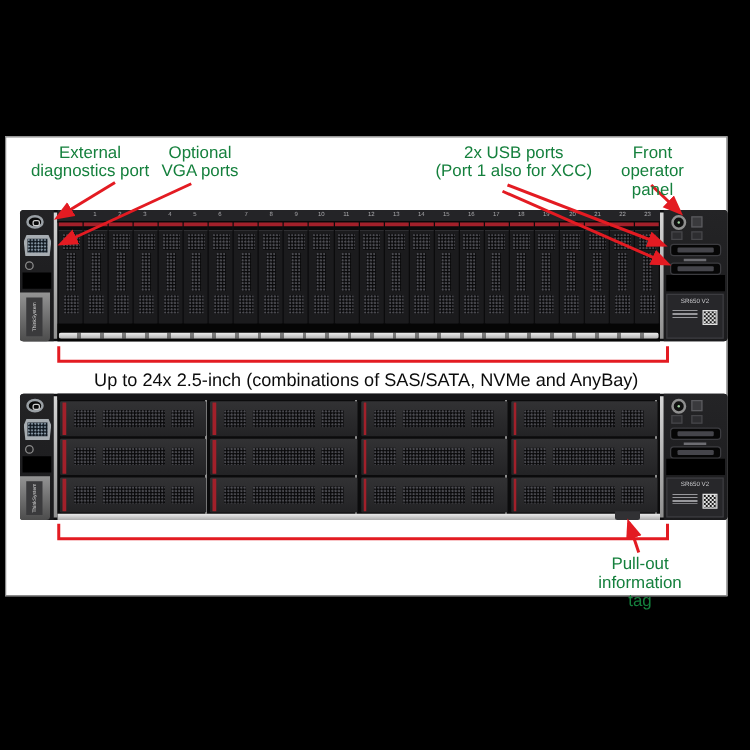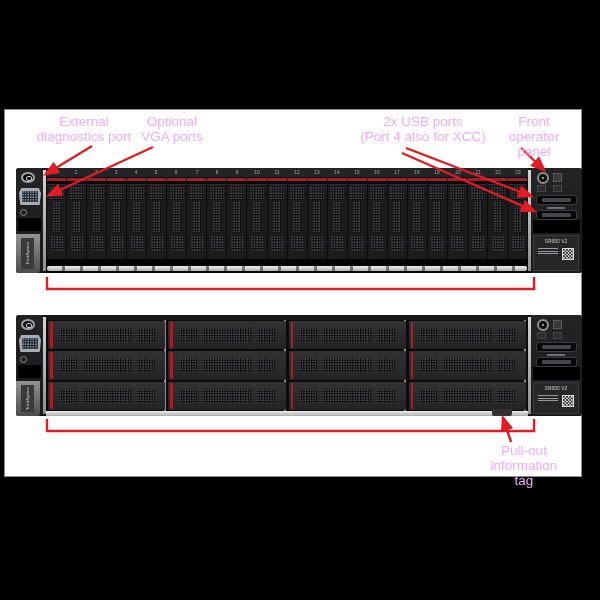--- a/index.html
+++ b/index.html
@@ -4,21 +4,21 @@
 <style>
   html,body{margin:0;padding:0;background:#000;width:600px;height:600px;overflow:hidden;}
   #stage{position:relative;width:600px;height:600px;background:#000;
          font-family:"Liberation Sans",sans-serif;}
   
   .panel-bg{position:absolute;left:4px;top:109px;width:578px;height:368px;
             background:#fff;border:1px solid #8a8a8a;box-sizing:border-box;}
 
   
   .callout{position:absolute;transform:translateX(-50%);text-align:center;
-           font-size:13.5px;line-height:15px;color:#f0abfc;white-space:pre-line;z-index:30;margin-left:12px;}
+           font-size:13.5px;line-height:15px;color:#15803d;white-space:pre-line;z-index:30;}
   .caption{position:absolute;left:4px;width:578px;text-align:center;
            font-size:14.5px;line-height:16px;color:#0c0c0c;z-index:30;}
 
   
   .server{position:absolute;left:16px;width:566px;background:#0e0e10;border-radius:3px;z-index:10;}
   .io-bezel{position:absolute;left:0;top:0;width:27px;height:100%;
             background:linear-gradient(#232325,#1a1a1c);border-radius:3px 0 0 3px;}
   .edge-light{position:absolute;top:2px;bottom:2px;width:3px;
               background:linear-gradient(#d6d6d6,#8f8f8f);}
   .bay-area{position:absolute;left:30px;width:482px;top:0;height:100%;background:#0b0b0c;}
@@ -108,21 +108,21 @@
 
 <div id="stage">
 
   <div class="panel-bg"></div>
 
   <div class="callout" style="left:72px;top:114px">External
 diagnostics port</div>
   <div class="callout" style="left:160px;top:114px">Optional
 VGA ports</div>
   <div class="callout" style="left:411px;top:114px">2x USB ports
-(Port 4 also for XCC)</div>
+(Port 1 also for XCC)</div>
   <div class="callout" style="left:512px;top:443px">Pull-out
 information tag</div>
   <div class="callout" style="left:522px;top:114px">Front operator
 panel</div>
 
   <div class="server" style="top:168px;height:105px;">
     <div class="io-bezel">
       <span class="diag-port">
           <i></i>
         </span>
@@ -330,20 +330,21 @@
         </span>
       <span class="op-slot"></span>
       <div class="tag">
         <span class="model">SR650 V2</span>
         <span class="taglines"></span>
         <span class="qr"></span>
       </div>
     </div>
   </div>
 
+  <div class="caption" style="top:297px">Up to 24x 2.5-inch (combinations of SAS/SATA, NVMe and AnyBay)</div>
 
   <div class="server" style="top:315px;height:101px;">
     <div class="io-bezel">
       <span class="diag-port">
           <i></i>
         </span>
       <span class="vga-port">
           <i></i>
         </span>
       <span class="key-icon"></span>

